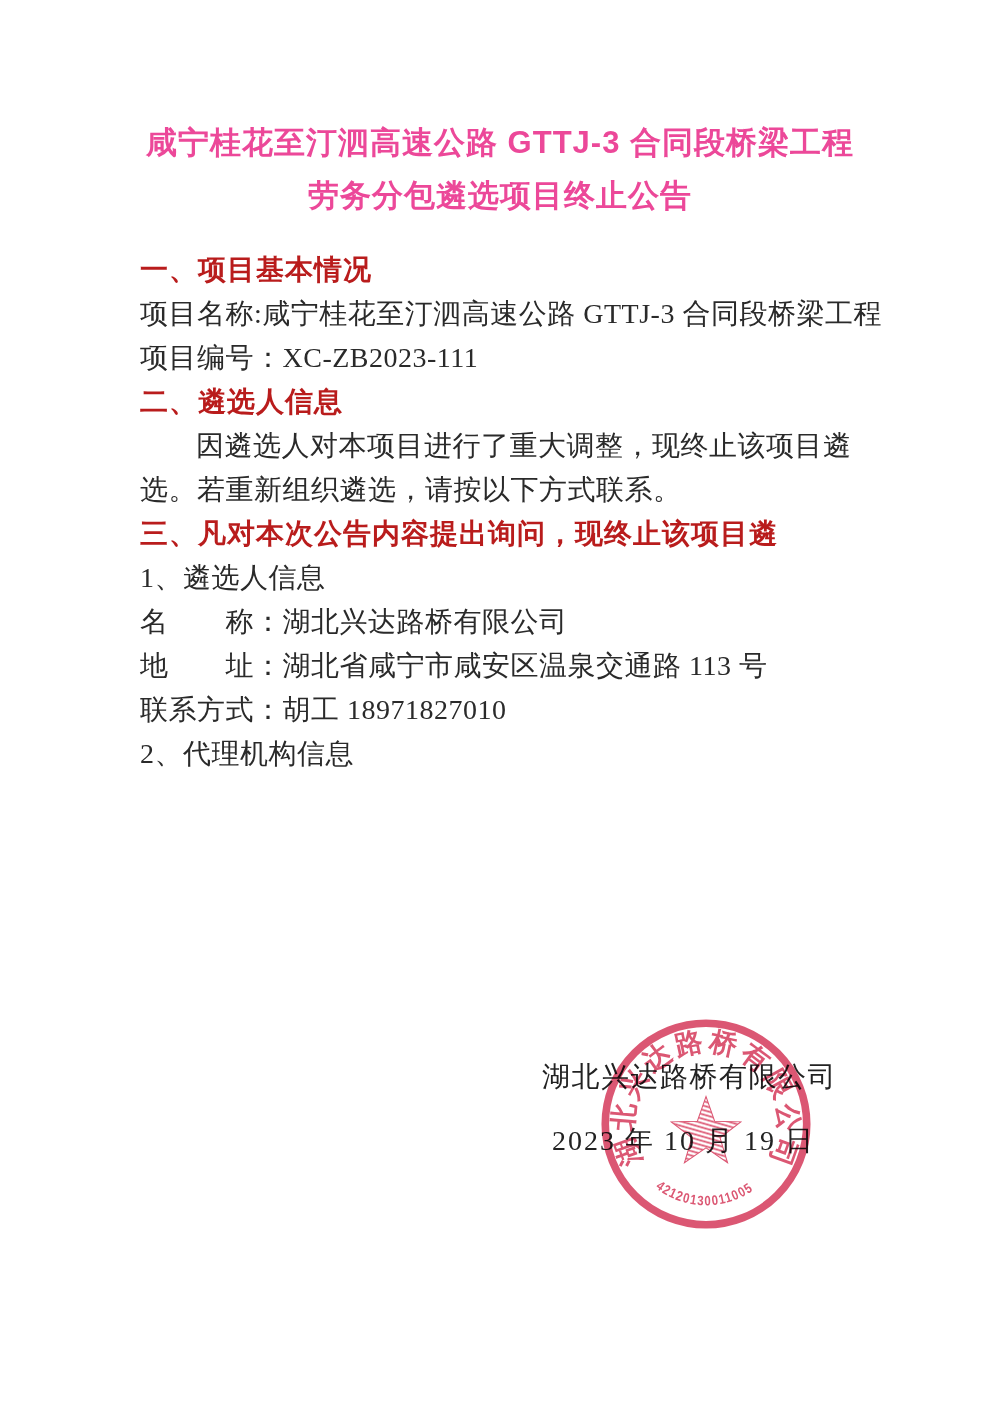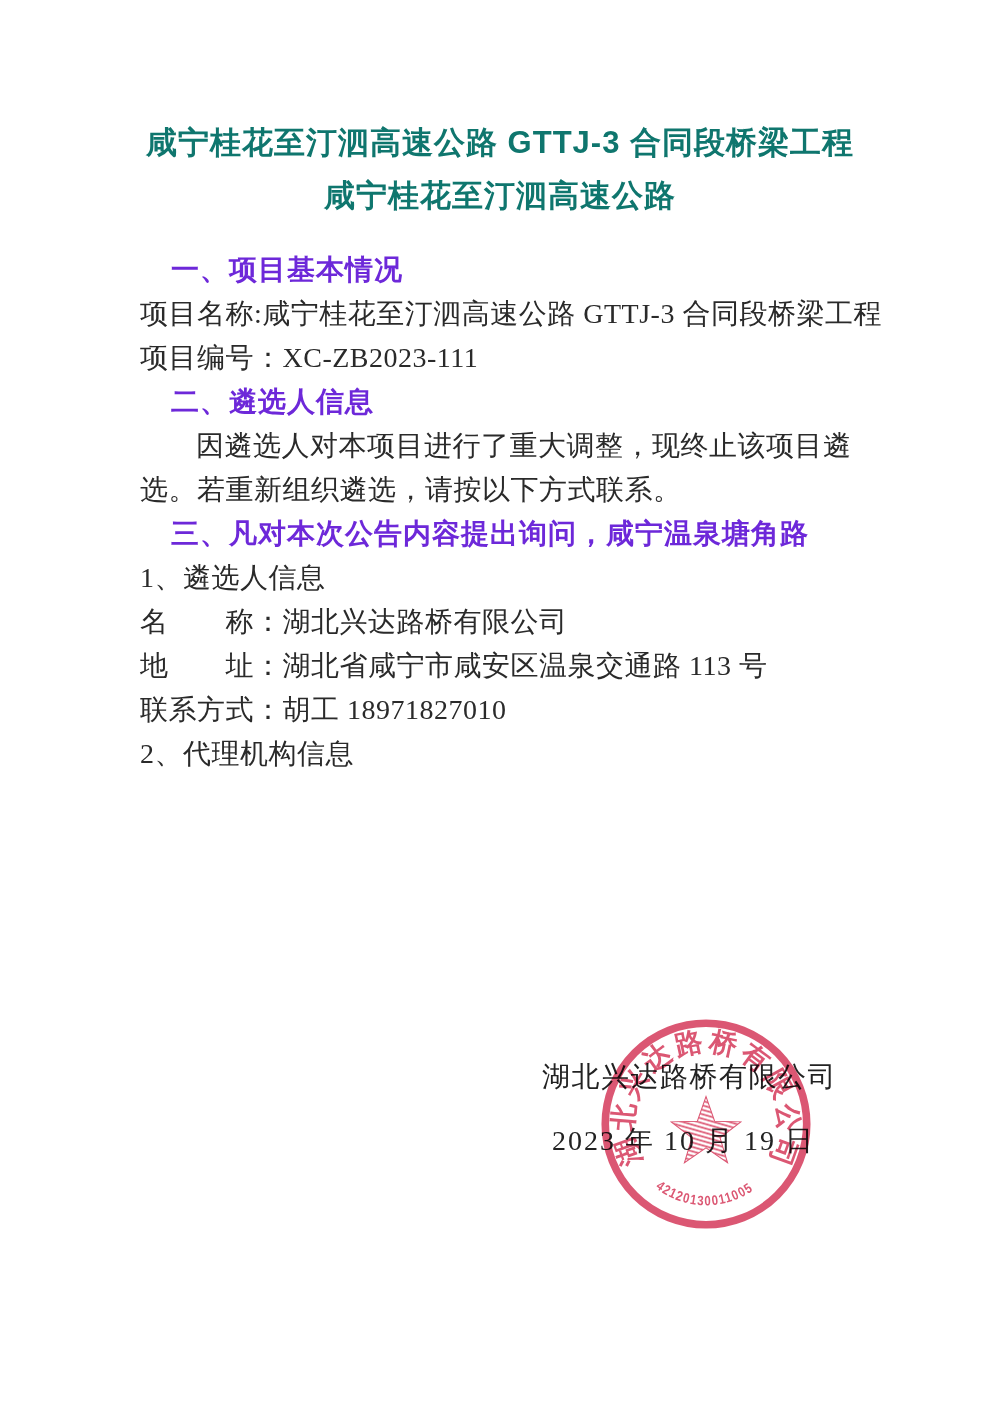--- a/index.html
+++ b/index.html
@@ -11,33 +11,33 @@
     font-family:"Liberation Serif", serif;
     color:#2a2a2a;
   }
   
   .doc-title{
     position:absolute;top:116px;left:0;width:100%;
     text-align:center;
     font-family:"Liberation Sans", sans-serif;
     font-weight:700;
     font-size:31px;line-height:53px;
-    color:#0f766e;
+    color:#ec4899;
     letter-spacing:1px;
   }
   
   .doc-body{
     position:absolute;top:248px;left:140px;width:726px;
     font-size:28px;line-height:44px;
     letter-spacing:0.5px;
   }
   .doc-body .line{white-space:nowrap;}
   .doc-body .line.heading{
     font-family:"Liberation Sans", sans-serif;
-    font-weight:700;color:#6d28d9;letter-spacing:1px;margin-left:31px;
+    font-weight:700;color:#b91c1c;letter-spacing:1px;
   }
   .doc-body .line.indent{text-indent:2em;}
   
   .signature{
     position:absolute;top:1060px;right:163px;
     text-align:right;color:#222;
   }
   .signature .company{
     font-size:28px;line-height:34px;letter-spacing:1.5px;
   }
@@ -67,31 +67,31 @@
   }
   .seal .star{stroke:var(--seal-color,#d94a68);stroke-width:1;}
 </style>
 </head>
 <body>
 
 <div class="page">
 
   <div class="doc-title">
     <div>咸宁桂花至汀泗高速公路 GTTJ-3 合同段桥梁工程</div>
-    <div>咸宁桂花至汀泗高速公路</div>
+    <div>劳务分包遴选项目终止公告</div>
   </div>
 
   <div class="doc-body">
       <div class="line heading">一、项目基本情况</div>
       <div class="line normal">项目名称:咸宁桂花至汀泗高速公路 GTTJ-3 合同段桥梁工程</div>
       <div class="line normal">项目编号：XC-ZB2023-111</div>
       <div class="line heading">二、遴选人信息</div>
       <div class="line indent">因遴选人对本项目进行了重大调整，现终止该项目遴</div>
       <div class="line normal">选。若重新组织遴选，请按以下方式联系。</div>
-      <div class="line heading">三、凡对本次公告内容提出询问，咸宁温泉塘角路</div>
+      <div class="line heading">三、凡对本次公告内容提出询问，现终止该项目遴</div>
       <div class="line normal">1、遴选人信息</div>
       <div class="line normal">名　　称：湖北兴达路桥有限公司</div>
       <div class="line normal">地　　址：湖北省咸宁市咸安区温泉交通路 113 号</div>
       <div class="line normal">联系方式：胡工 18971827010</div>
       <div class="line normal">2、代理机构信息</div>
     </div>
 
   <div class="signature">
     <div class="company">湖北兴达路桥有限公司</div>
     <div class="date">2023 年 10 月 19 日</div>

